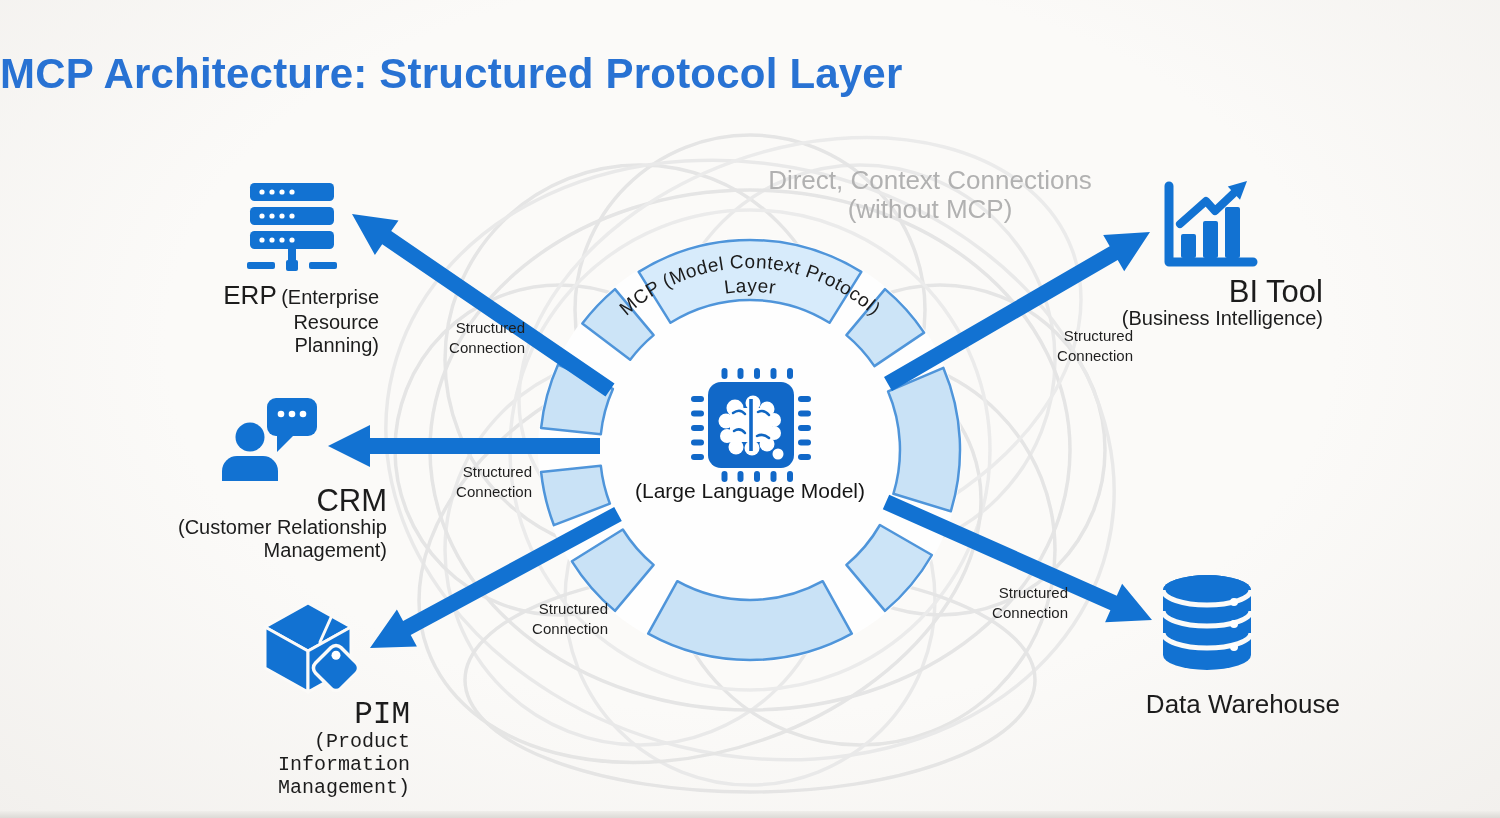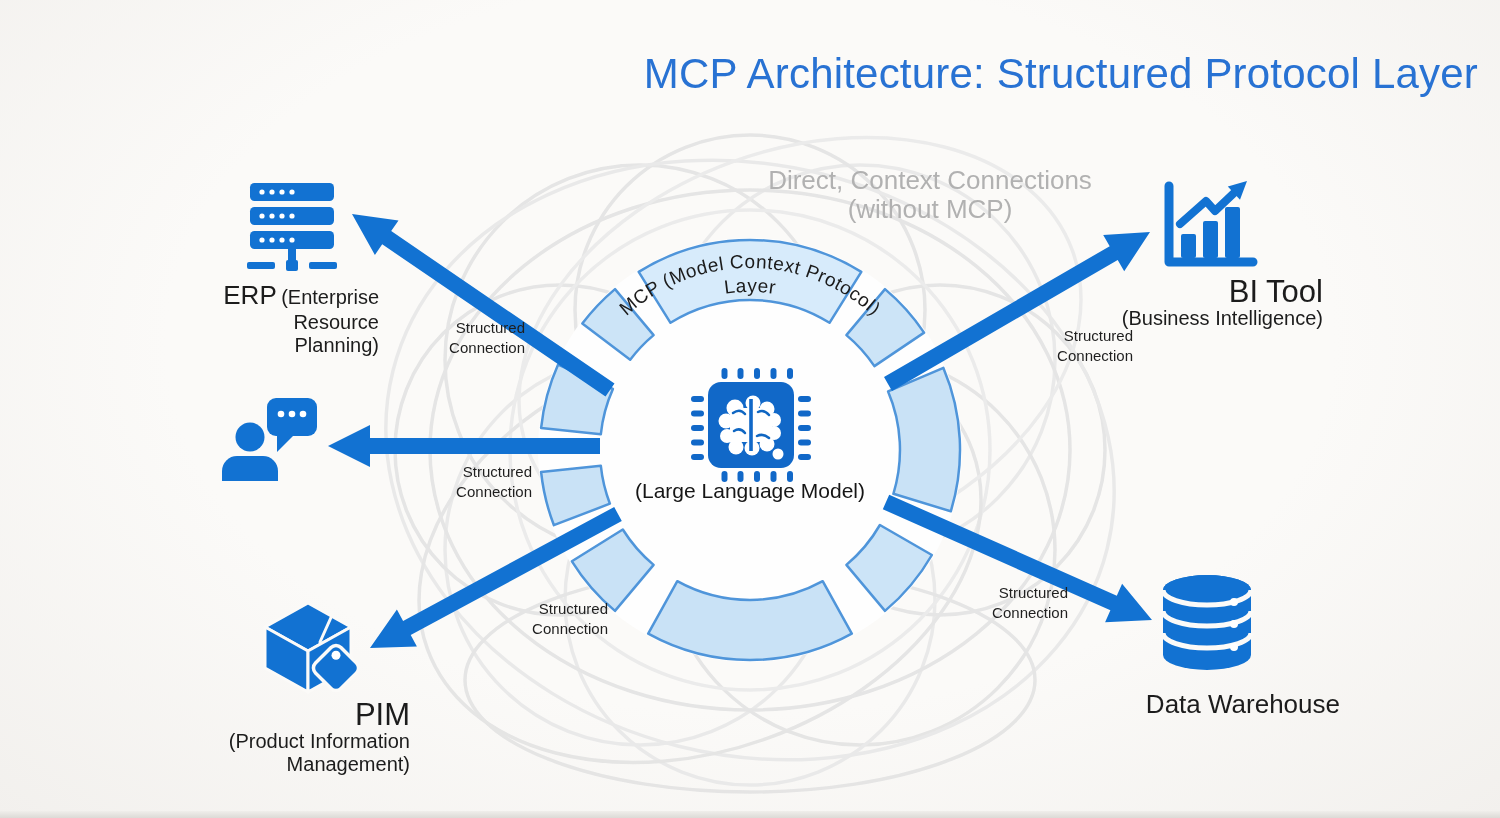--- a/index.html
+++ b/index.html
@@ -4,22 +4,22 @@
 <style>
   html,body{margin:0;padding:0;}
   body{font-family:"Liberation Sans","DejaVu Sans",sans-serif;}
   .stage{
     position:relative;width:1500px;height:818px;overflow:hidden;
     background:radial-gradient(ellipse at 50% 42%, #fbfaf8 55%, #f2f0ed 100%);
   }
   .stage svg.scene{position:absolute;left:0;top:0;}
   .abs{position:absolute;}
   .title{
-    left:0;top:50px;width:1478px;text-align:right;
-    font-size:42px;font-weight:400;letter-spacing:.2px;color:#2872d3;
+    left:0;top:50px;width:1478px;text-align:left;
+    font-size:42px;font-weight:700;letter-spacing:.2px;color:#2872d3;
   }
   .bg-note{
     left:728px;top:166px;width:404px;text-align:center;
     font-size:26px;line-height:29px;color:#b1b1b1;font-weight:500;
   }
   .bg-note span{display:block;}
   .sys-label{text-align:right;color:#1c1c1c;}
   .sys-name{font-size:26px;}
   .sys-name.stacked{display:block;font-size:31px;line-height:30px;}
   .sys-detail{font-size:20px;line-height:23px;}
@@ -225,22 +225,26 @@
 
   <div class="abs center-label">
     <span class="cdetail">(Large Language Model)</span>
   </div>
 
   <div class="abs sys-label" style="left:204px;top:280px;width:175px;">
     <span class="sys-name">ERP</span>
     <span class="sys-detail">(Enterprise Resource Planning)</span>
   </div>
 
-
-  <div class="abs sys-label" style="left:210px;top:700px;width:200px;">
+  <div class="abs sys-label" style="left:157px;top:486px;width:230px;">
+    <span class="sys-name stacked">CRM</span>
+    <span class="sys-detail">(Customer Relationship Management)</span>
+  </div>
+
+  <div class="abs sys-label" style="left:210px;top:700px;width:200px;font-family:Liberation Mono, monospace;">
     <span class="sys-name stacked">PIM</span>
     <span class="sys-detail">(Product Information Management)</span>
   </div>
 
   <div class="abs sys-label" style="left:1093px;top:277px;width:230px;">
     <span class="sys-name stacked">BI Tool</span>
     <span class="sys-detail">(Business Intelligence)</span>
   </div>
 
   <div class="abs sys-label" style="left:1080px;top:689px;width:260px;">

